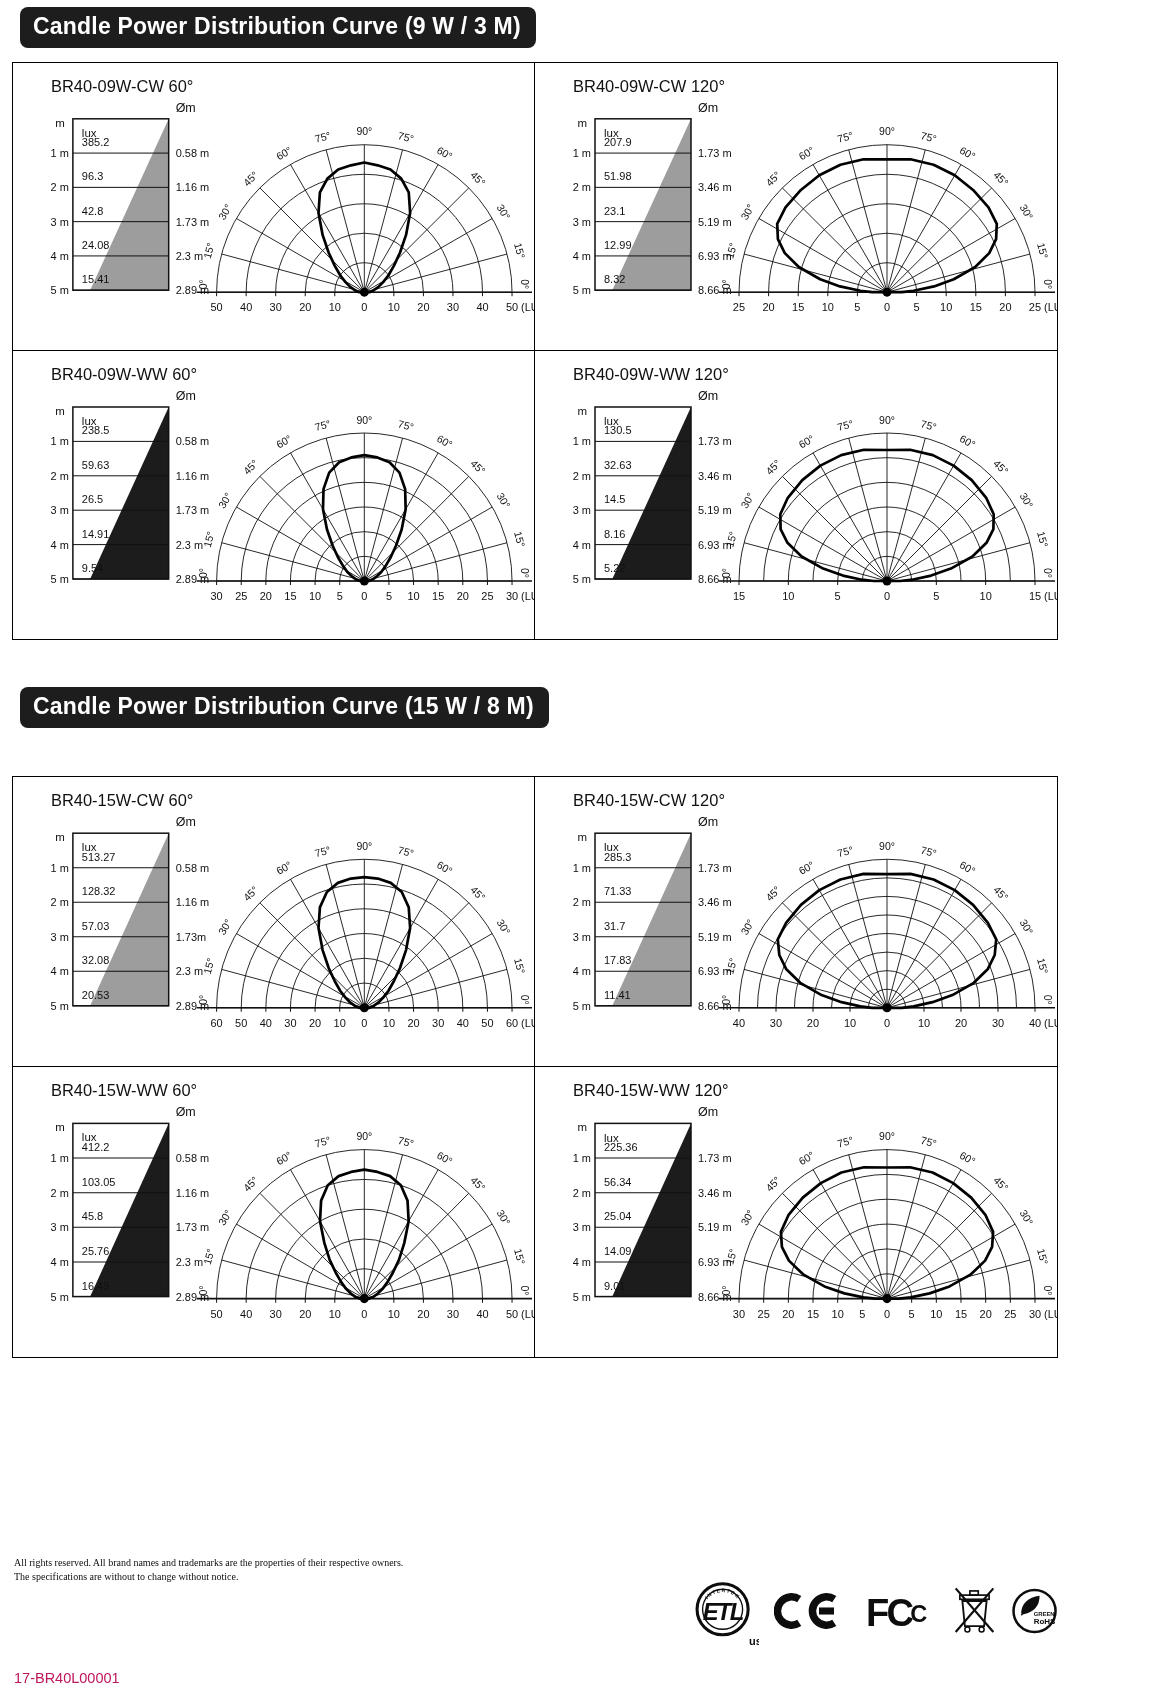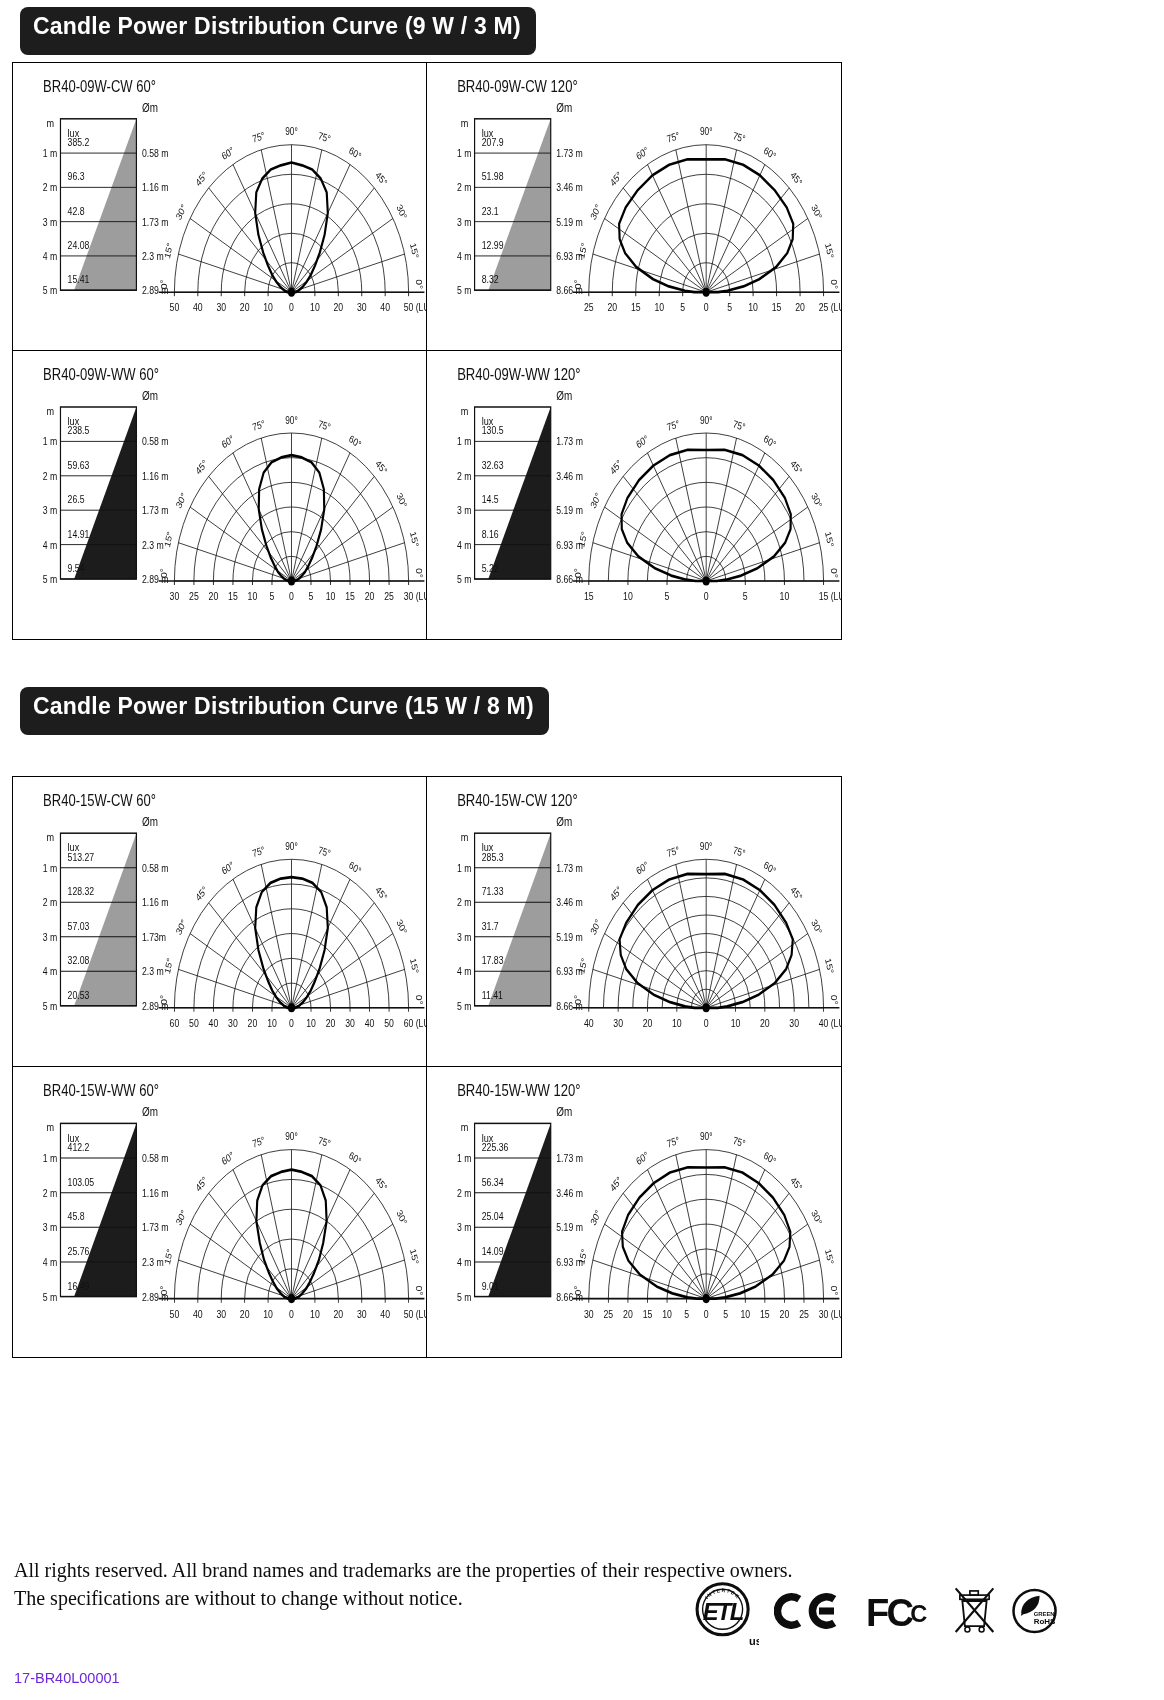--- a/index.html
+++ b/index.html
@@ -1,35 +1,35 @@
 <!DOCTYPE html>
 <html><head>
 <meta charset="utf-8">
 <style>
   html,body{margin:0;padding:0}
   body{width:1164px;height:1700px;background:#ffffff;position:relative;
        font-family:"Liberation Sans",sans-serif;color:#111;overflow:hidden}
   .hdr{position:absolute;background:#1d1d1d;color:#fff;font-weight:bold;font-size:23px;
-       padding:6px 15px 15px 13px;border-radius:8px;letter-spacing:.2px;white-space:nowrap}
+       padding:6px 15px 8px 13px;border-radius:8px;letter-spacing:.2px;white-space:nowrap}
   #hdr1{left:20px;top:7px}
   #hdr2{left:20px;top:687px}
-  .grid{position:absolute;left:12px;width:830px;border:1.6px solid #000;
+  .grid{position:absolute;left:12px;width:1046px;border:1.6px solid #000;
         display:grid;grid-template-columns:1fr 1fr;grid-template-rows:1fr 1fr;background:#fff;box-sizing:border-box}
   #grid1{top:62px;height:578px}
   #grid2{top:776px;height:582px}
   .panel{position:relative;box-sizing:border-box}
   .panel.br{border-right:1.4px solid #000}
   .panel.bb{border-bottom:1.4px solid #000}
   .panel svg{position:absolute;left:0;top:0;width:100%;height:100%}
   .footer-text{position:absolute;left:14px;top:1556px;font-family:"Liberation Serif",serif;
-               font-size:20px;line-height:1.4;color:#0d0d0d}
+               font-size:10px;line-height:1.4;color:#0d0d0d}
   .certs{position:absolute;left:686px;top:1568px;width:372px;height:86px;
          display:flex;align-items:center;gap:15px}
   .certs svg{display:block}
-  .doc{position:absolute;left:14px;top:1670px;font-size:14.5px;color:#6d28d9}
+  .doc{position:absolute;left:14px;top:1670px;font-size:14.5px;color:#be185d}
 </style>
 </head>
 <body>
 
 <div class="hdr" id="hdr1">
   <span>Candle Power Distribution Curve (9 W / 3 M)</span>
 </div>
 
 <div class="grid" id="grid1">
   <div class="panel br bb">

